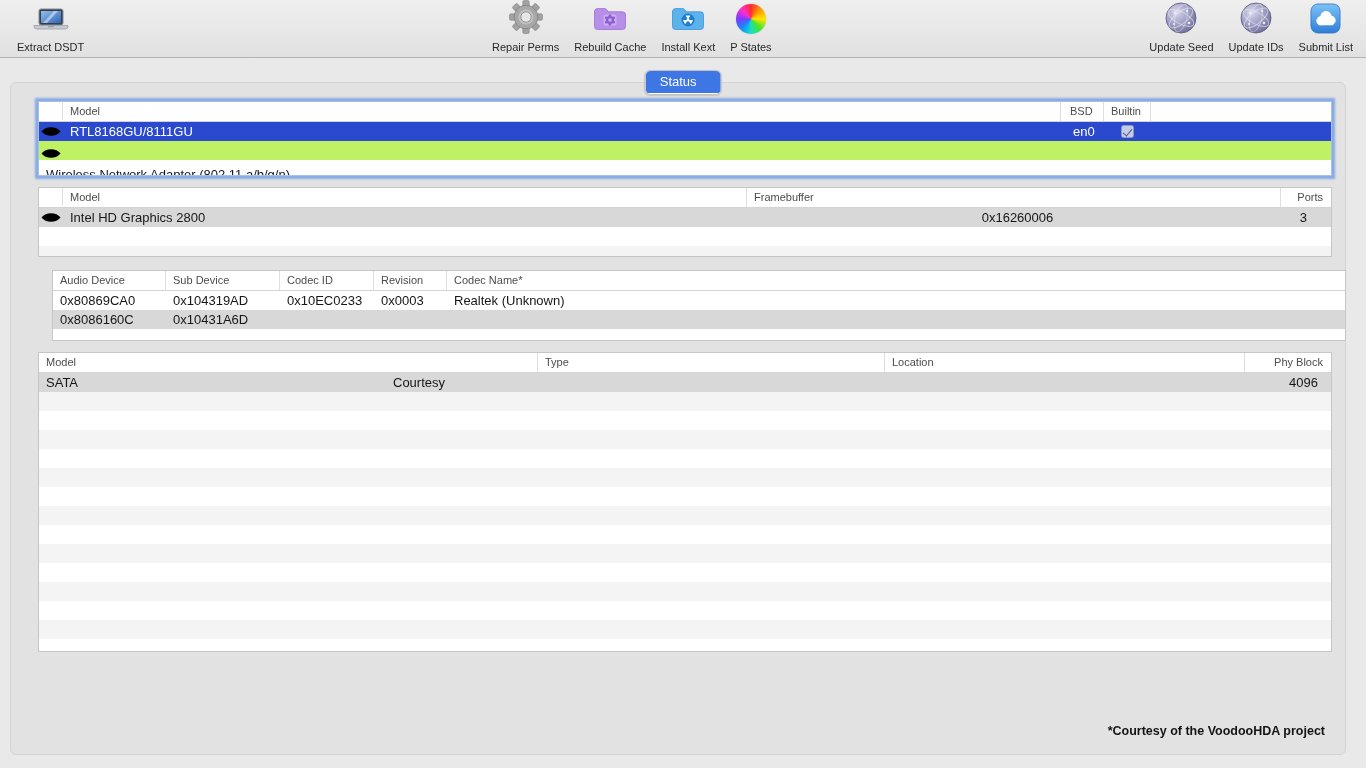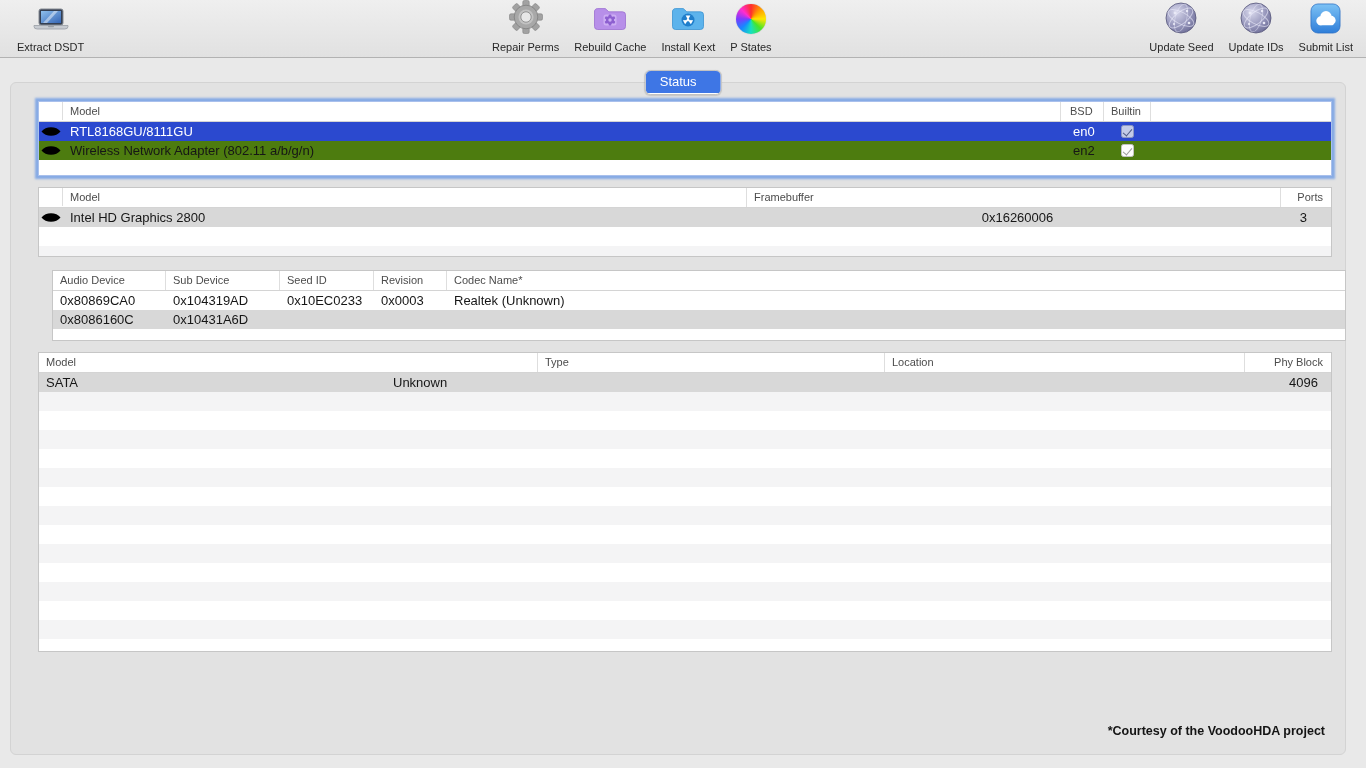--- a/index.html
+++ b/index.html
@@ -28,21 +28,21 @@
     border:1px solid #d3d3d3;border-radius:6px;box-sizing:border-box;}
   
   .table{position:absolute;background:#fff;border:1px solid #c6c6c6;box-sizing:border-box;overflow:hidden;}
   .table.focused{border-color:#a9c0ec;box-shadow:0 0 2px 3px rgba(104,152,230,.75);}
   .thead{display:flex;height:19px;border-bottom:1px solid #d4d4d4;background:#fff;}
   .th{font-size:11px;color:#4c4c4c;line-height:18px;padding-left:7px;box-sizing:border-box;
     border-right:1px solid #dedede;white-space:nowrap;overflow:hidden;flex:0 0 auto;}
   .th.grow{flex:1 1 auto;border-right:none;}
   .th.right{text-align:right;padding-right:8px;}
   .row{display:flex;height:19px;font-size:13px;color:#161616;background:#fff;}
-  .row.stripe{background:#4d7c0f;}
+  .row.stripe{background:#bef264;flex-direction:column;}
   .row.sel-inactive{background:#d8d8d8;}
   .row.sel-active{background:#2b49cf;color:#fff;}
   .cell{line-height:19px;padding-left:7px;box-sizing:border-box;white-space:nowrap;overflow:hidden;flex:0 0 auto;}
   .cell.grow{flex:1 1 auto;}
   .cell.right{text-align:right;padding-left:0;}
   .eyecell{width:24px;flex:0 0 24px;display:flex;align-items:center;justify-content:center;padding:0;}
   .thead .eyecell{border-right:1px solid #dedede;height:18px;}
   .frow{height:19px;}
   .frow.a{background:#f4f4f5;}
   
@@ -304,21 +304,21 @@
       <div class="cell grow right" style="padding-right:24px;">3</div>
     </div>
     <div class="frow"></div>
     <div class="frow a"></div>
   </div>
 
   <div class="table" style="left:52px;top:270px;width:1294px;height:71px;">
     <div class="thead">
       <div class="th" style="width:113px;">Audio Device</div>
       <div class="th" style="width:114px;">Sub Device</div>
-      <div class="th" style="width:94px;">Seed ID</div>
+      <div class="th" style="width:94px;">Codec ID</div>
       <div class="th" style="width:73px;">Revision</div>
       <div class="th grow">Codec Name*</div>
     </div>
     <div class="row">
       <div class="cell" style="width:113px;">0x80869CA0</div>
       <div class="cell" style="width:114px;">0x104319AD</div>
       <div class="cell" style="width:94px;">0x10EC0233</div>
       <div class="cell" style="width:73px;">0x0003</div>
       <div class="cell grow">Realtek (Unknown)</div>
     </div>
@@ -334,21 +334,21 @@
 
   <div class="table" style="left:38px;top:352px;width:1294px;height:300px;">
     <div class="thead">
       <div class="th" style="width:499px;">Model</div>
       <div class="th" style="width:347px;">Type</div>
       <div class="th" style="width:360px;">Location</div>
       <div class="th grow right">Phy Block</div>
     </div>
     <div class="row sel-inactive">
       <div class="cell" style="width:347px;">SATA</div>
-      <div class="cell" style="width:360px;">Unknown</div>
+      <div class="cell" style="width:360px;">Courtesy</div>
       <div class="cell grow right" style="padding-right:13px;text-align:right;">4096</div>
     </div>
     <div class="frow a"></div>
       <div class="frow"></div>
     <div class="frow a"></div>
       <div class="frow"></div>
     <div class="frow a"></div>
       <div class="frow"></div>
     <div class="frow a"></div>
       <div class="frow"></div>

